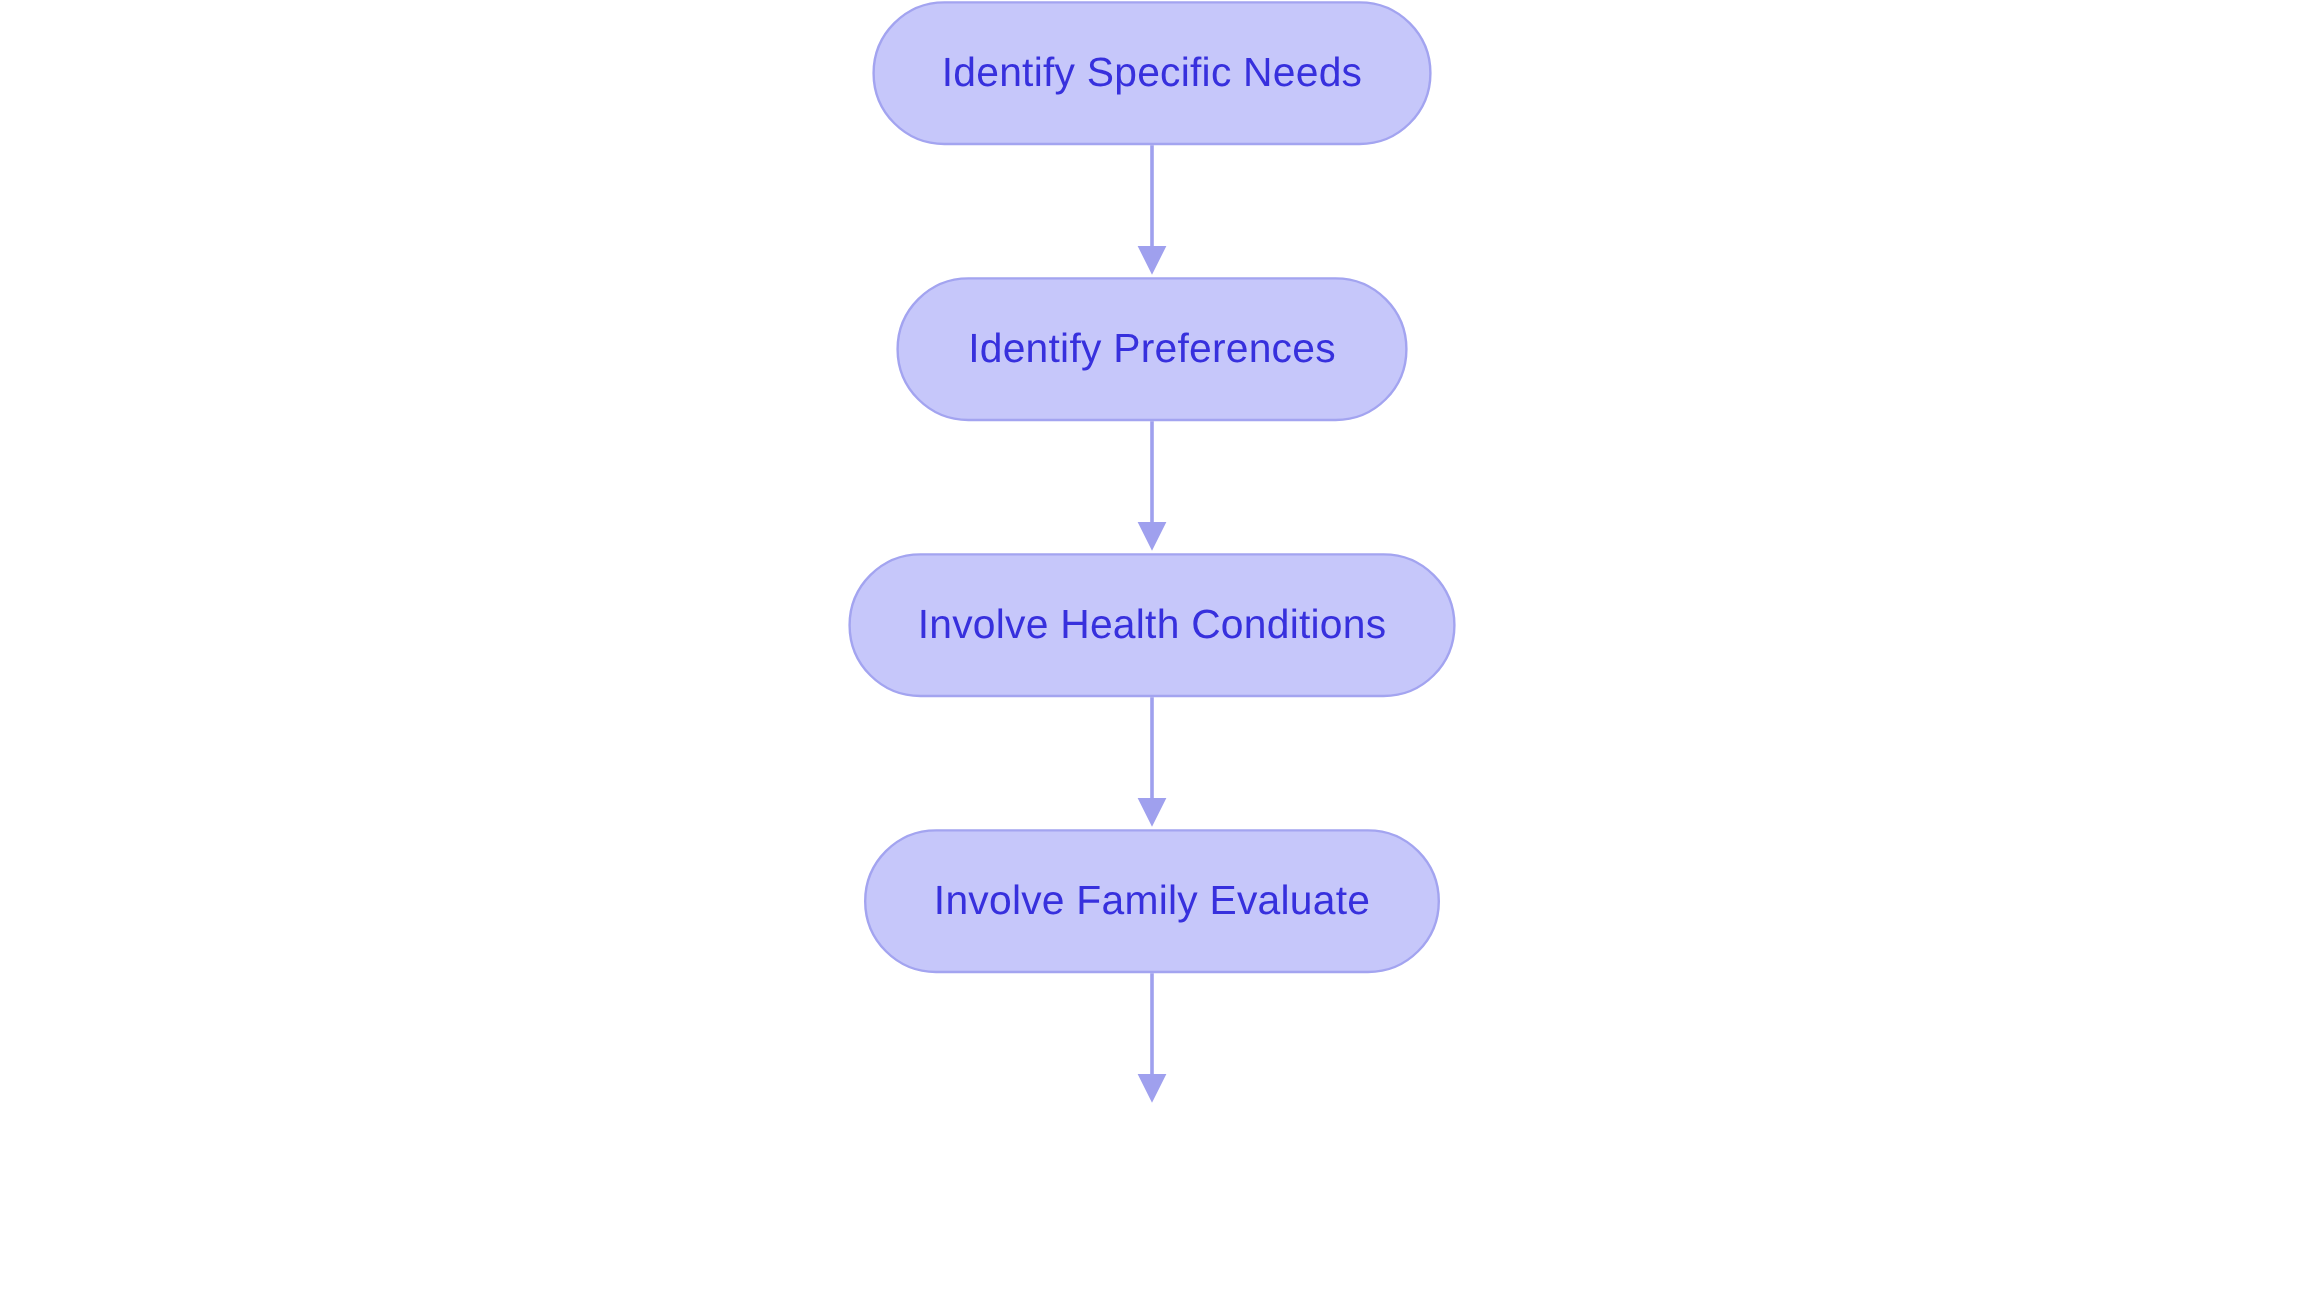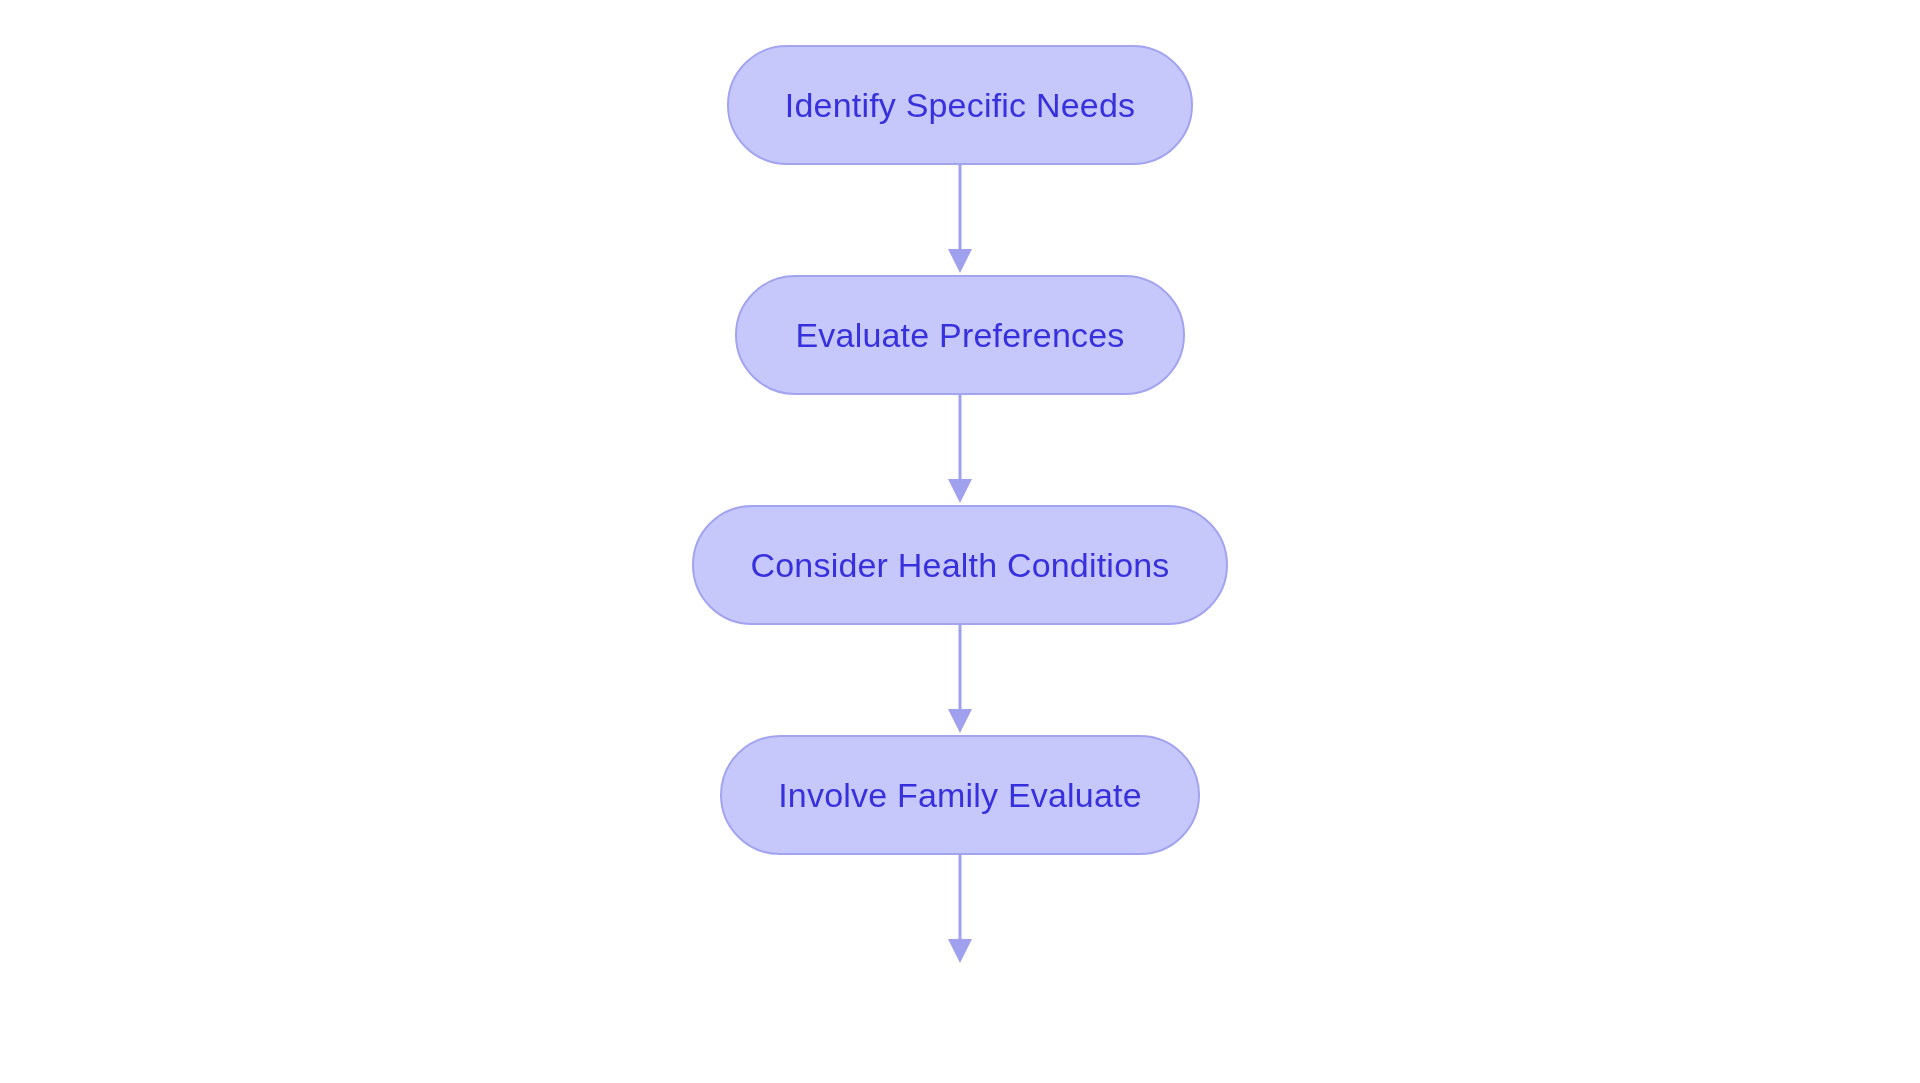--- a/index.html
+++ b/index.html
@@ -27,21 +27,20 @@
     left: 0;
     top: 0;
     width: 1920px;
     height: 854px;
     display: flex;
     flex-direction: column;
     align-items: center;
     justify-content: flex-start;
     padding-top: 1px;
     box-sizing: border-box;
-    margin-top: 44px;
   }
 
   .flow-node {
     position: relative;
     box-sizing: border-box;
     height: 120px;
     background: #c6c7fa;
     border: 2px solid #a3a4f0;
     border-radius: 60px;
     display: flex;
@@ -92,32 +91,32 @@
     </div>
 
     <div class="flow-connector">
       <svg viewBox="0 0 30 110" xmlns="http://www.w3.org/2000/svg" aria-hidden="true">
         <line x1="15" y1="0" x2="15" y2="86" stroke="#9fa0ee" stroke-width="3"></line>
         <polygon points="15,108 3,84 27,84" fill="#9fa0ee"></polygon>
       </svg>
     </div>
 
     <div class="flow-node" data-idx="1">
-      <span class="flow-node-label">Evaluate Preferences</span>
+      <span class="flow-node-label">Identify Preferences</span>
     </div>
 
     <div class="flow-connector">
       <svg viewBox="0 0 30 110" xmlns="http://www.w3.org/2000/svg" aria-hidden="true">
         <line x1="15" y1="0" x2="15" y2="86" stroke="#9fa0ee" stroke-width="3"></line>
         <polygon points="15,108 3,84 27,84" fill="#9fa0ee"></polygon>
       </svg>
     </div>
 
     <div class="flow-node" data-idx="2">
-      <span class="flow-node-label">Consider Health Conditions</span>
+      <span class="flow-node-label">Involve Health Conditions</span>
     </div>
 
     <div class="flow-connector">
       <svg viewBox="0 0 30 110" xmlns="http://www.w3.org/2000/svg" aria-hidden="true">
         <line x1="15" y1="0" x2="15" y2="86" stroke="#9fa0ee" stroke-width="3"></line>
         <polygon points="15,108 3,84 27,84" fill="#9fa0ee"></polygon>
       </svg>
     </div>
 
     <div class="flow-node" data-idx="3">

